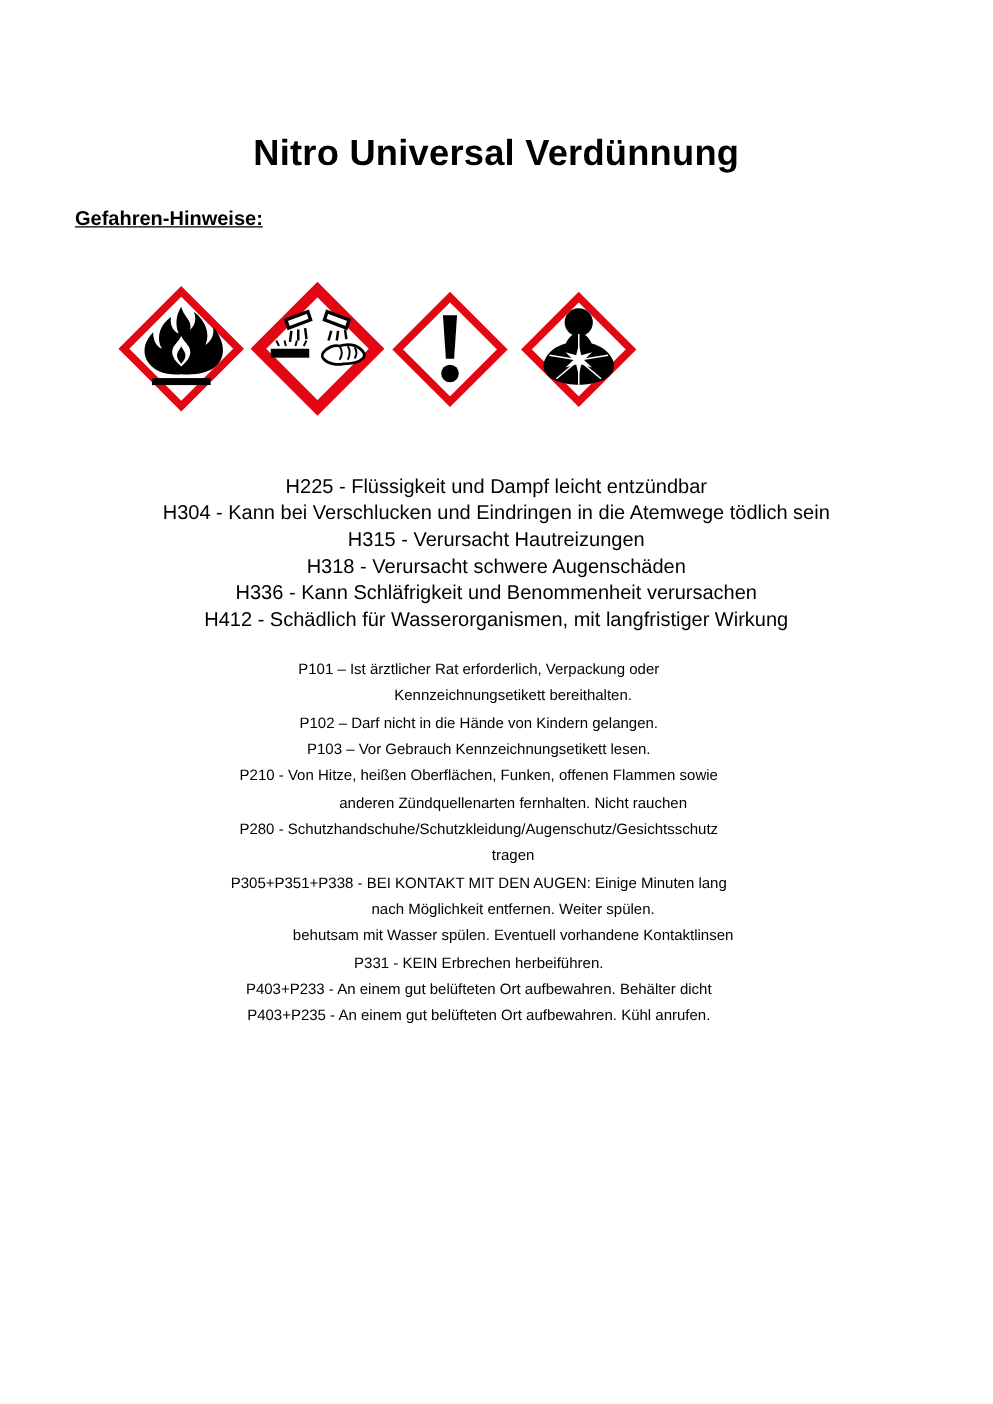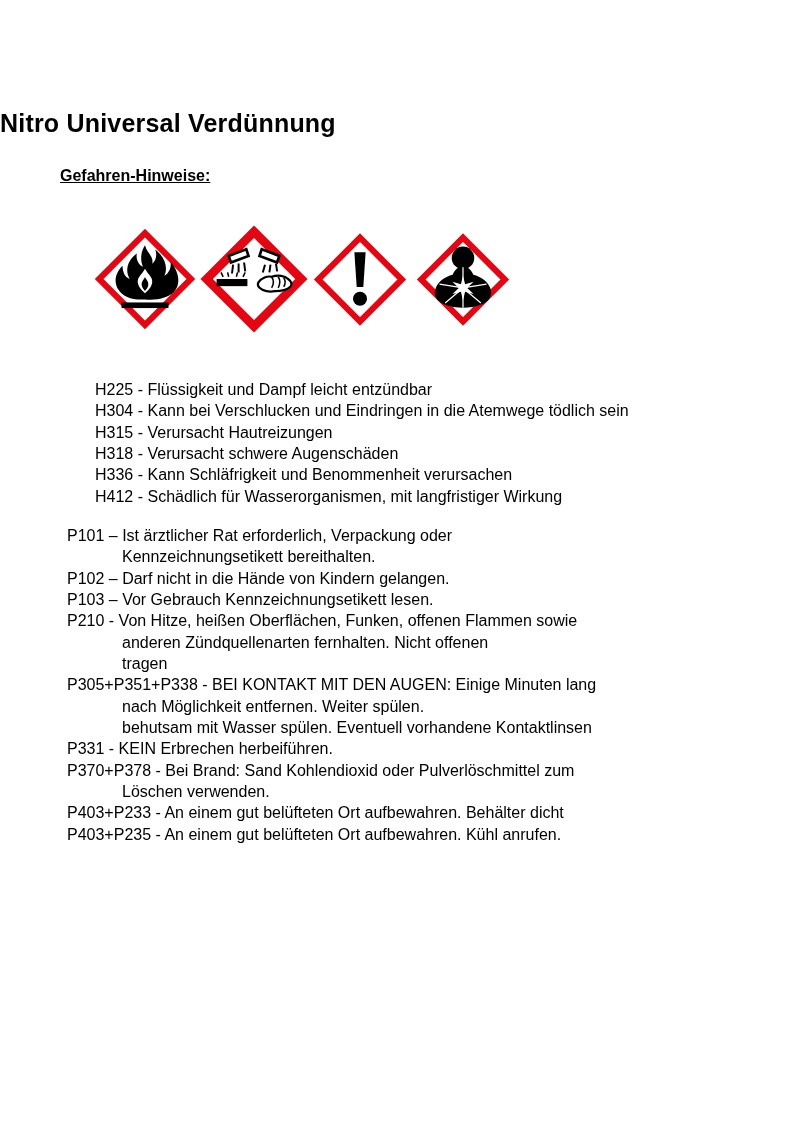--- a/index.html
+++ b/index.html
@@ -15,23 +15,24 @@
     color: #000000;
   }
   .page {
     position: relative;
     width: 794px;
     height: 1123px;
     background: #ffffff;
   }
   .title {
     margin: 106px 0 0 0;
-    font-size: 25px;
+    font-size: 29px;
     line-height: 34px;
     font-weight: bold;
+    text-align: center;
     letter-spacing: 0.2px;
   }
   .section-heading {
     margin: 25px 0 0 60px;
     font-size: 16px;
     line-height: 21px;
     font-weight: bold;
     text-decoration: underline;
   }
   .pictogram-row {
@@ -45,24 +46,24 @@
   .pict-2 { width: 110px; height: 112px; margin-right: 4px; }
   .pict-3 { width: 94px;  height: 95px;  margin-right: 9px; }
   .pict-4 { width: 94px;  height: 95px; }
   .h-block {
     margin: 44px 95px 0 95px;
     font-size: 16px;
     line-height: 21.33px;
   }
   .p-block {
     margin: 18px 95px 0 67px;
-    font-size: 16px;
+    font-size: 12px;
     line-height: 21.33px;
   }
-  .line { white-space: pre; }
+  .line { white-space: pre; text-align: center; }
   .line.cont { padding-left: 55px; }
 </style>
 </head>
 <body>
 
 <div class="page">
 
   <h1 class="title">Nitro Universal Verdünnung</h1>
 
   <h2 class="section-heading">Gefahren-Hinweise:</h2>
@@ -120,36 +121,33 @@
       <div class="line cont">Kennzeichnungsetikett bereithalten.</div>
     </div>
     <div class="phrase">
       <div class="line">P102 – Darf nicht in die Hände von Kindern gelangen.</div>
     </div>
     <div class="phrase">
       <div class="line">P103 – Vor Gebrauch Kennzeichnungsetikett lesen.</div>
     </div>
     <div class="phrase">
       <div class="line">P210 - Von Hitze, heißen Oberflächen, Funken, offenen Flammen sowie</div>
-      <div class="line cont">anderen Zündquellenarten fernhalten. Nicht offenen</div>
+      <div class="line cont">anderen Zündquellenarten fernhalten. Nicht rauchen</div>
     </div>
     <div class="phrase">
+      <div class="line">P280 - Schutzhandschuhe/Schutzkleidung/Augenschutz/Gesichtsschutz</div>
       <div class="line cont">tragen</div>
     </div>
     <div class="phrase">
       <div class="line">P305+P351+P338 - BEI KONTAKT MIT DEN AUGEN: Einige Minuten lang</div>
       <div class="line cont">nach Möglichkeit entfernen. Weiter spülen.</div>
       <div class="line cont">behutsam mit Wasser spülen. Eventuell vorhandene Kontaktlinsen</div>
     </div>
     <div class="phrase">
       <div class="line">P331 - KEIN Erbrechen herbeiführen.</div>
-    </div>
-    <div class="phrase">
-      <div class="line">P370+P378 - Bei Brand: Sand Kohlendioxid oder Pulverlöschmittel zum</div>
-      <div class="line cont">Löschen verwenden.</div>
     </div>
     <div class="phrase">
       <div class="line">P403+P233 - An einem gut belüfteten Ort aufbewahren. Behälter dicht</div>
     </div>
     <div class="phrase">
       <div class="line">P403+P235 - An einem gut belüfteten Ort aufbewahren. Kühl anrufen.</div>
     </div>
   </div>
 
 </div>

